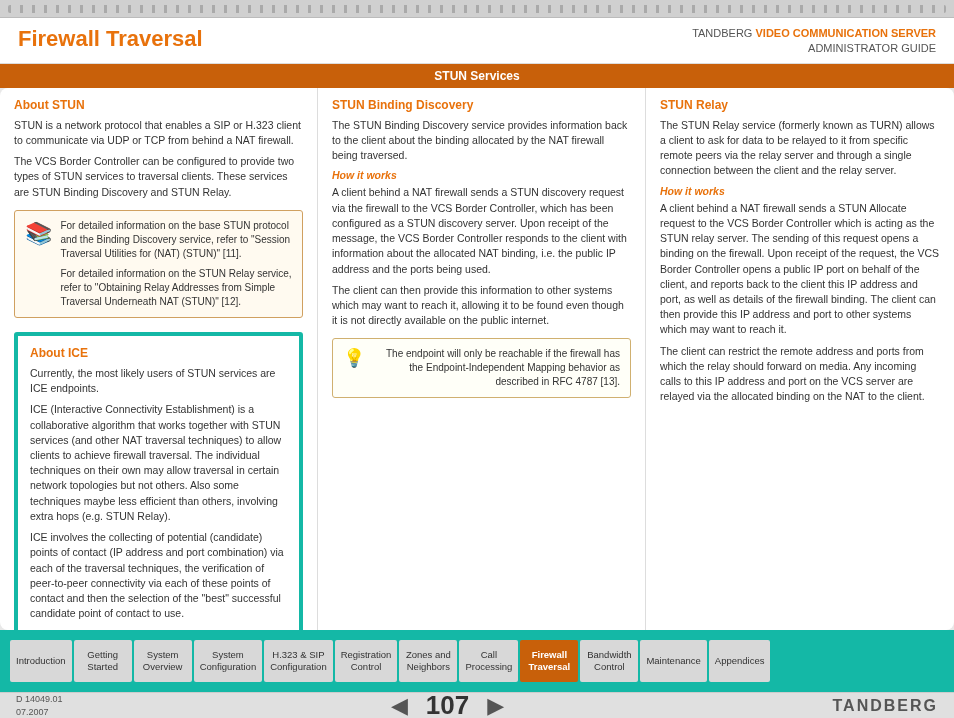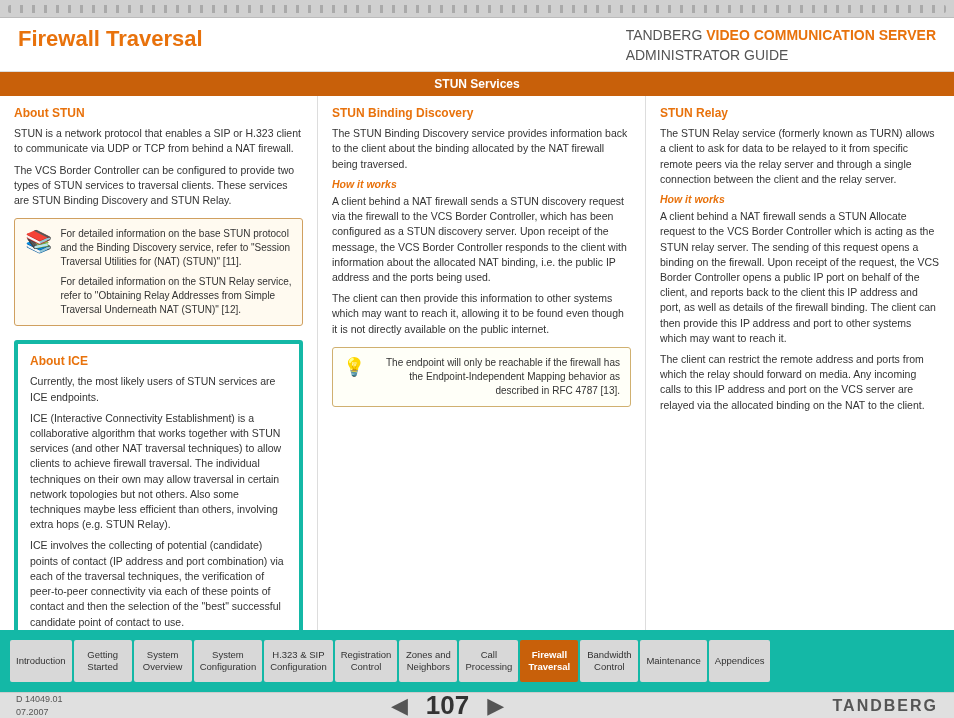--- a/index.html
+++ b/index.html
@@ -44,21 +44,22 @@
       justify-content: space-between;
       align-items: flex-start;
       border-bottom: 1px solid #ddd;
     }
     .header-title {
       font-size: 22px;
       font-weight: bold;
       color: #e8720c;
     }
     .header-right {
-      font-size: 14px;
+      text-align: right;
+      font-size: 11px;
       color: #555;
       line-height: 1.4;
     }
     .header-right .brand {
       color: #555;
       font-weight: normal;
     }
     .header-right .brand-highlight {
       color: #e8720c;
       font-weight: bold;
@@ -74,20 +75,21 @@
       padding: 5px 0;
     }
 
     
     .main-content {
       flex: 1;
       background: #fff;
       display: flex;
       flex-direction: column;
       overflow: hidden;
+      border-radius: 8px;
     }
 
     .content-columns {
       display: flex;
       flex: 1;
       padding: 0;
       gap: 0;
     }
 
     

